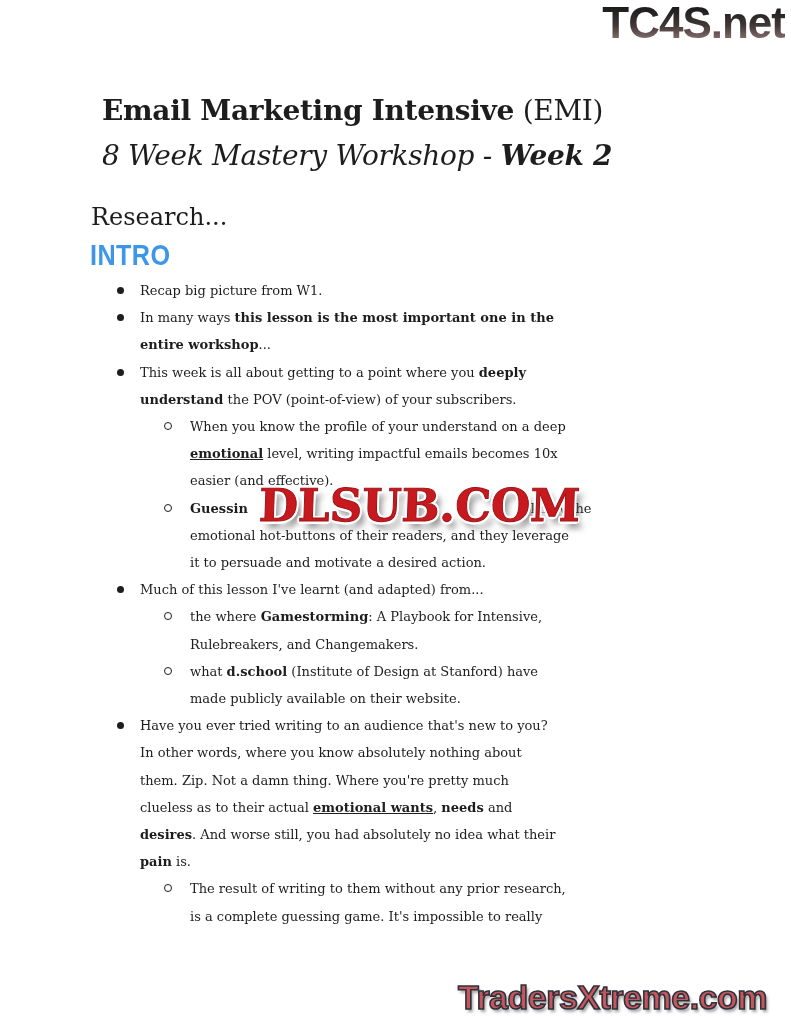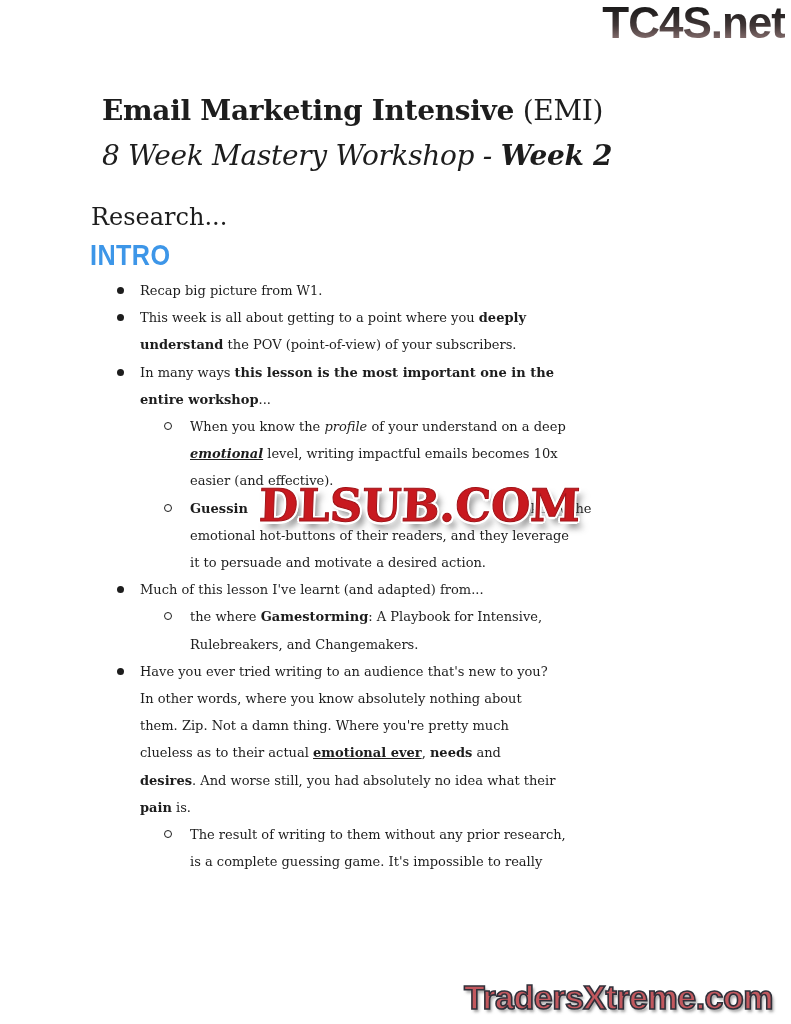--- a/index.html
+++ b/index.html
@@ -34,39 +34,39 @@
   
   .doc-body{position:absolute;left:91px;top:277px;width:660px;font-size:13px;}
   .doc-body ul{list-style:none;margin:0;padding:0;}
   .doc-body li{position:relative;line-height:27.2px;white-space:nowrap;}
   .doc-body li.l1{padding-left:49px;}
   .doc-body li.l2{padding-left:99px;}
   .mk{position:absolute;display:block;}
   .l1 > .mk{left:26px;top:10px;width:7px;height:7px;border-radius:50%;background:#1d1d1d;}
   .l2 > .mk{left:73px;top:9px;width:6px;height:6px;border-radius:50%;background:transparent;border:1.6px solid #1d1d1d;}
   .b{font-weight:bold;}
-  .i{font-style:italic;text-align:center;}
+  .i{text-align:center;}
   .u{text-decoration:underline;}
   .wm-gap{display:inline-block;width:283px;height:1px;}
   
   .dlsub{
     position:absolute;left:259px;top:482px;width:300px;height:52px;
     font-family:"DejaVu Serif", serif;font-weight:bold;
     font-size:45px;line-height:48px;text-align:center;
     color:var(--overlay_red,#c8191f);
     -webkit-text-stroke:1px #a01318;
     letter-spacing:0px;transform:skewX(-2deg);
     text-shadow:
       -2.5px 0 0 #fff, 2.5px 0 0 #fff, 0 -2.5px 0 #fff, 0 2.5px 0 #fff,
       -2px -2px 0 #fff, 2px 2px 0 #fff, -2px 2px 0 #fff, 2px -2px 0 #fff,
       5px 7px 6px rgba(70,70,70,0.6);
   }
   
   .tx{
-    position:absolute;right:18px;bottom:7px;
+    position:absolute;right:24px;bottom:7px;
     font-family:"Liberation Sans", sans-serif;font-weight:bold;
     font-size:34px;letter-spacing:-0.5px;
     color:var(--bottom_logo_red,#c2585e);
     -webkit-text-stroke:1.6px #30303a;
     text-shadow:2px 3px 3px rgba(130,130,130,0.75);
   }
 </style>
 </head>
 <body>
 
@@ -84,28 +84,28 @@
 <div class="doc-body">
   <ul>
 
     <li class="l1">
       <span class="mk"></span>
       <span>Recap big picture from W1.</span>
     </li>
 
     <li class="l1">
       <span class="mk"></span>
-      <span>This week is all about getting to a point where you </span><span class="b">deeply</span><br>
-      <span class="b">understand</span><span> the POV (point-of-view) of your subscribers.</span>
+      <span>In many ways </span><span class="b">this lesson is the most important one in the</span><br>
+      <span class="b">entire workshop</span><span>...</span>
     </li>
 
     <li class="l1">
       <span class="mk"></span>
-      <span>In many ways </span><span class="b">this lesson is the most important one in the</span><br>
-      <span class="b">entire workshop</span><span>...</span>
+      <span>This week is all about getting to a point where you </span><span class="b">deeply</span><br>
+      <span class="b">understand</span><span> the POV (point-of-view) of your subscribers.</span>
     </li>
 
     <li class="l2">
       <span class="mk"></span>
       <span>When you know the </span><span class="i">profile</span><span> of your understand on a deep</span><br>
       <span class="b i u">emotional</span><span> level, writing impactful emails becomes 10x</span><br>
       <span>easier (and effective).</span>
     </li>
 
     <li class="l2">
@@ -119,27 +119,32 @@
       <span class="mk"></span>
       <span>Much of this lesson I've learnt (and adapted) from...</span>
     </li>
 
     <li class="l2">
       <span class="mk"></span>
       <span>the where </span><span class="b">Gamestorming</span><span>: A Playbook for Intensive,</span><br>
       <span>Rulebreakers, and Changemakers.</span>
     </li>
 
+    <li class="l2">
+      <span class="mk"></span>
+      <span>what </span><span class="b">d.school</span><span> (Institute of Design at Stanford) have</span><br>
+      <span>made publicly available on their website.</span>
+    </li>
 
     <li class="l1">
       <span class="mk"></span>
       <span>Have you ever tried writing to an audience that's new to you?</span><br>
       <span>In other words, where you know absolutely nothing about</span><br>
       <span>them. Zip. Not a damn thing. Where you're pretty much</span><br>
-      <span>clueless as to their actual </span><span class="b u">emotional ever</span><span>, </span><span class="b">needs</span><span> and</span><br>
+      <span>clueless as to their actual </span><span class="b u">emotional wants</span><span>, </span><span class="b">needs</span><span> and</span><br>
       <span class="b">desires</span><span>. And worse still, you had absolutely no idea what their</span><br>
       <span class="b">pain</span><span> is.</span>
     </li>
 
     <li class="l2">
       <span class="mk"></span>
       <span>The result of writing to them without any prior research,</span><br>
       <span>is a complete guessing game. It's impossible to really</span>
     </li>
 

